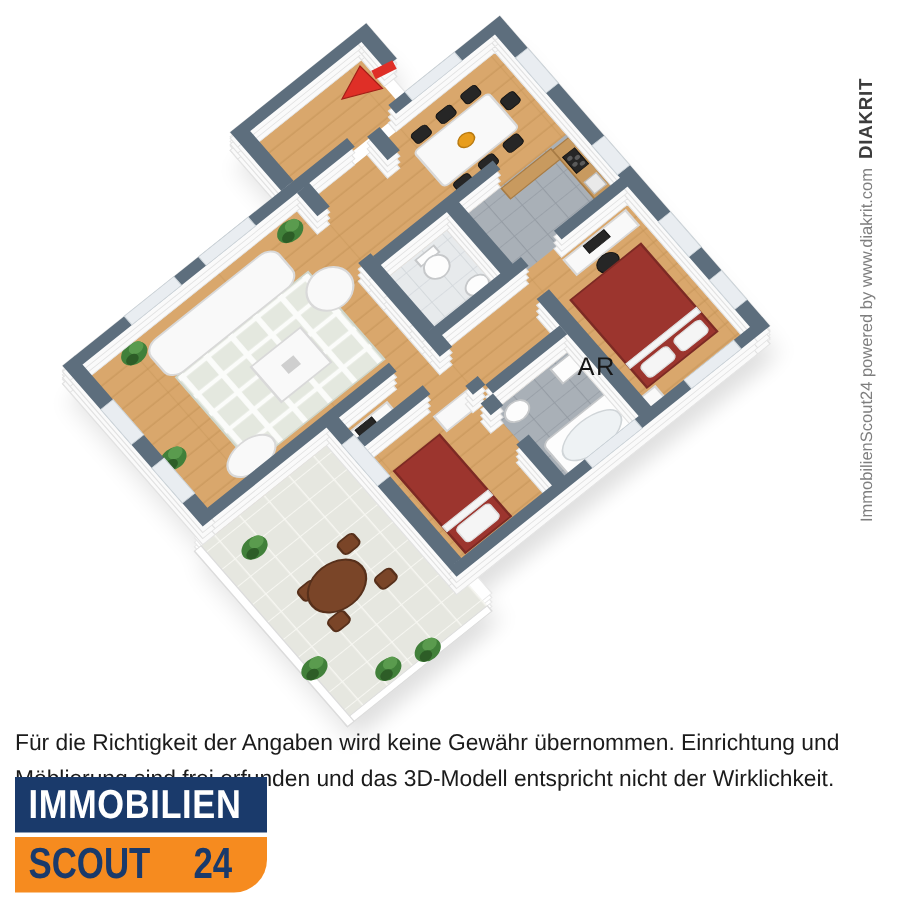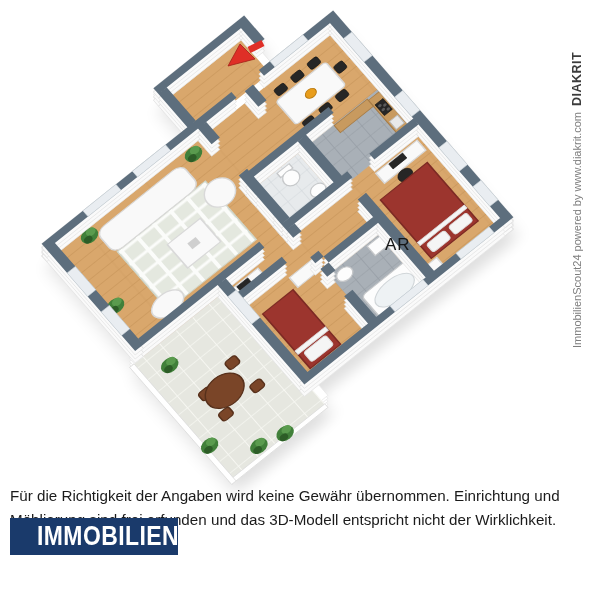--- a/index.html
+++ b/index.html
@@ -45,21 +45,21 @@
   .arrow{fill:var(--arrow-red);stroke:#a31f18;stroke-width:.8;}
   .arrow-shaft{stroke:var(--arrow-red);stroke-width:6.5;}
   .credit{position:absolute;left:586px;top:332px;width:330px;height:16px;
     transform-origin:0 100%;transform:rotate(-90deg);white-space:nowrap;
     font-size:11px;color:var(--credit-gray);}
   .credit b{font-size:12.5px;color:var(--credit-dark);margin-left:6px;letter-spacing:.5px;}
   .disclaimer{position:absolute;left:10px;top:469px;width:580px;
     font-size:15.2px;line-height:1.56;color:var(--text-color);}
   .logo{position:absolute;left:10px;top:518px;width:168px;}
   .logo-top{background:var(--logo-navy);height:37px;line-height:37px;
-    color:#fff;font-weight:bold;font-size:27px;padding-left:27px;box-sizing:border-box;}
+    color:#fff;font-weight:bold;font-size:27px;padding-left:9px;box-sizing:border-box;}
   .logo-bottom{background:var(--logo-orange);height:37px;line-height:37px;margin-top:3px;
     color:var(--logo-navy);font-weight:bold;font-size:29px;padding-left:9px;
     box-sizing:border-box;border-radius:0 0 22px 0;}
   .squeeze{display:inline-block;transform:scaleX(.85);transform-origin:0 50%;letter-spacing:.5px;}
   .squeeze2{display:inline-block;transform:scaleX(.8);transform-origin:0 50%;}
   .num{margin-left:8px;}
 </style>
 </head>
 <body>
 
@@ -275,15 +275,18 @@
   </svg>
 
   <div class="credit"><span>ImmobilienScout24 powered by www.diakrit.com</span><b>DIAKRIT</b></div>
 
   <p class="disclaimer">Für die Richtigkeit der Angaben wird keine Gewähr übernommen. Einrichtung und Möblierung sind frei erfunden und das 3D-Modell entspricht nicht der Wirklichkeit.</p>
 
   <div class="logo">
     <div class="logo-top">
       <span class="squeeze">IMMOBILIEN</span>
     </div>
+    <div class="logo-bottom">
+      <span class="squeeze2">SCOUT</span><span class="squeeze2 num">24</span>
+    </div>
   </div>
 
 </div>
 
 </body></html>

